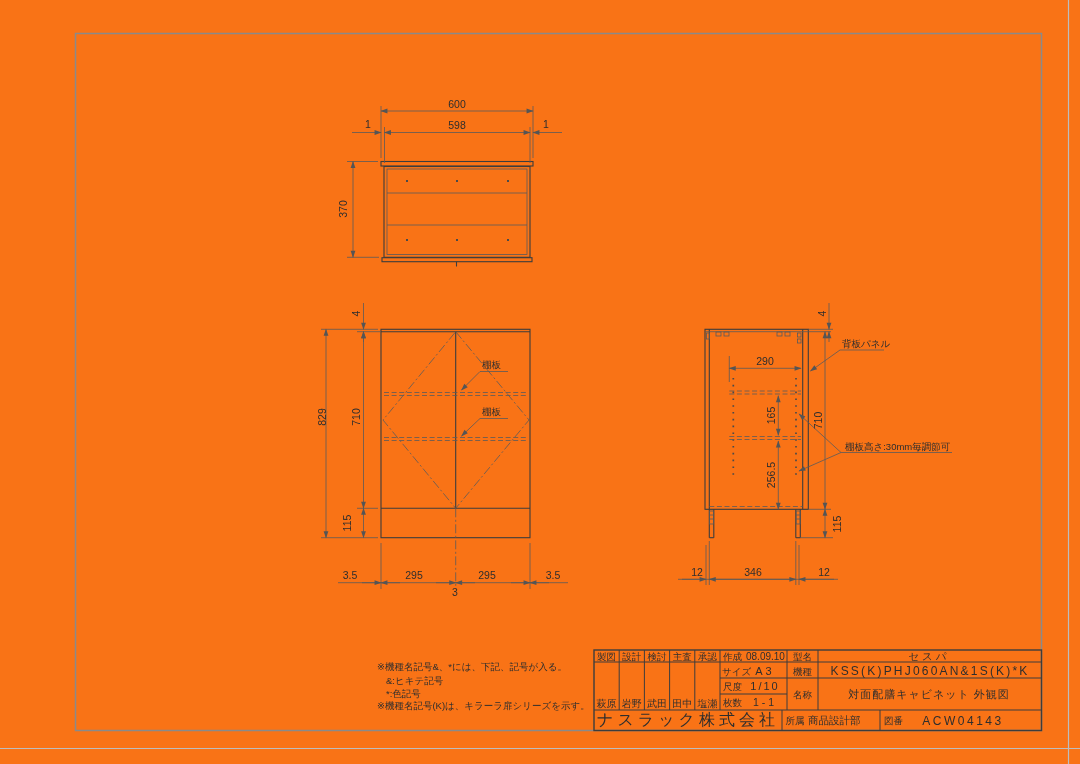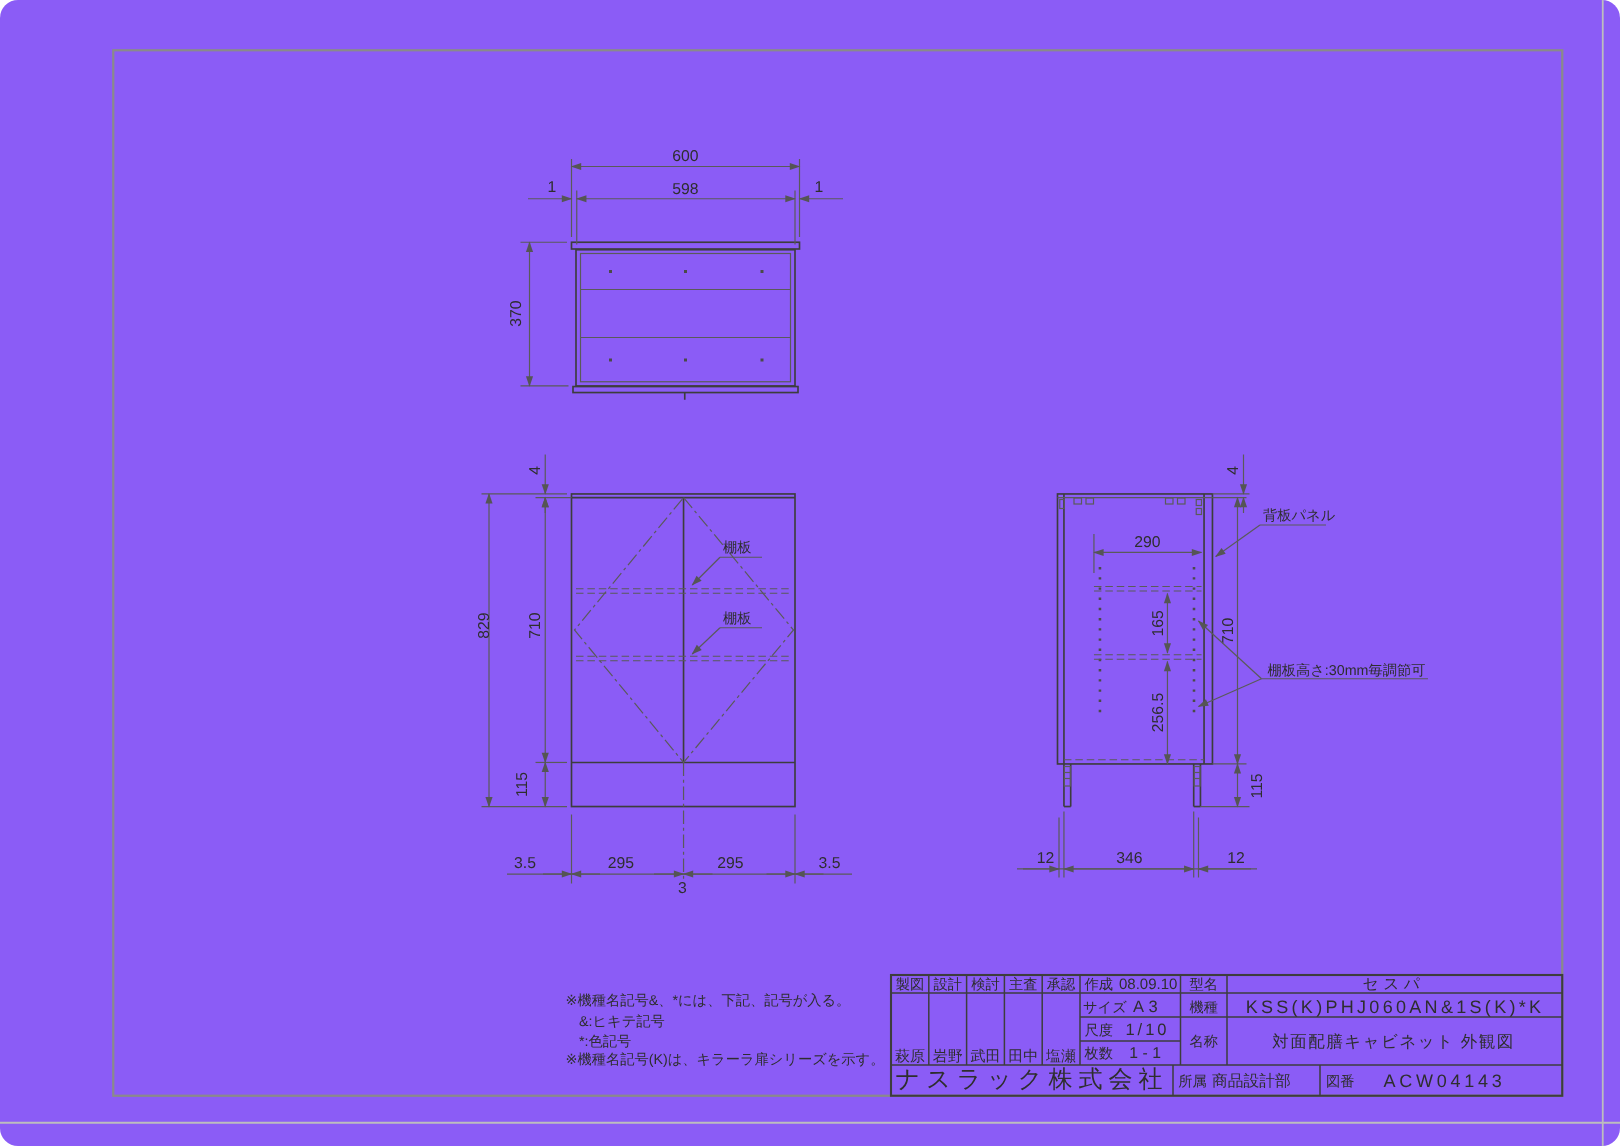--- a/index.html
+++ b/index.html
@@ -1,17 +1,17 @@
 <!DOCTYPE html>
 <html><head>
 <meta charset="utf-8">
 <style>
   html,body{margin:0;padding:0;background:#ffffff;}
-  .page{position:relative;width:1080px;height:764px;background:#8b5cf6;overflow:hidden;
-        font-family:"Liberation Sans","DejaVu Sans",sans-serif;border-radius:12px;}
+  .page{position:relative;width:1080px;height:764px;background:#f97316;overflow:hidden;
+        font-family:"Liberation Sans","DejaVu Sans",sans-serif;}
   svg{position:absolute;left:0;top:0;}
   
   .obj{stroke:#3d3d3d;stroke-width:1.1;fill:none;}
   .th{stroke:#5a5a5a;stroke-width:0.8;fill:none;}
   .tb{stroke:#3d3d3d;stroke-width:1;fill:none;}
   .tbo{stroke:#3d3d3d;stroke-width:1.4;fill:none;}
   .dash{stroke-dasharray:5 2.6;}
   .dd{stroke-dasharray:9 2.5 2 2.5;}
   .dots{stroke:#4a4a4a;stroke-width:1.7;stroke-dasharray:1.6 5.2;fill:none;}
   .brd{stroke:#8a8a8a;stroke-width:1.5;fill:none;}

